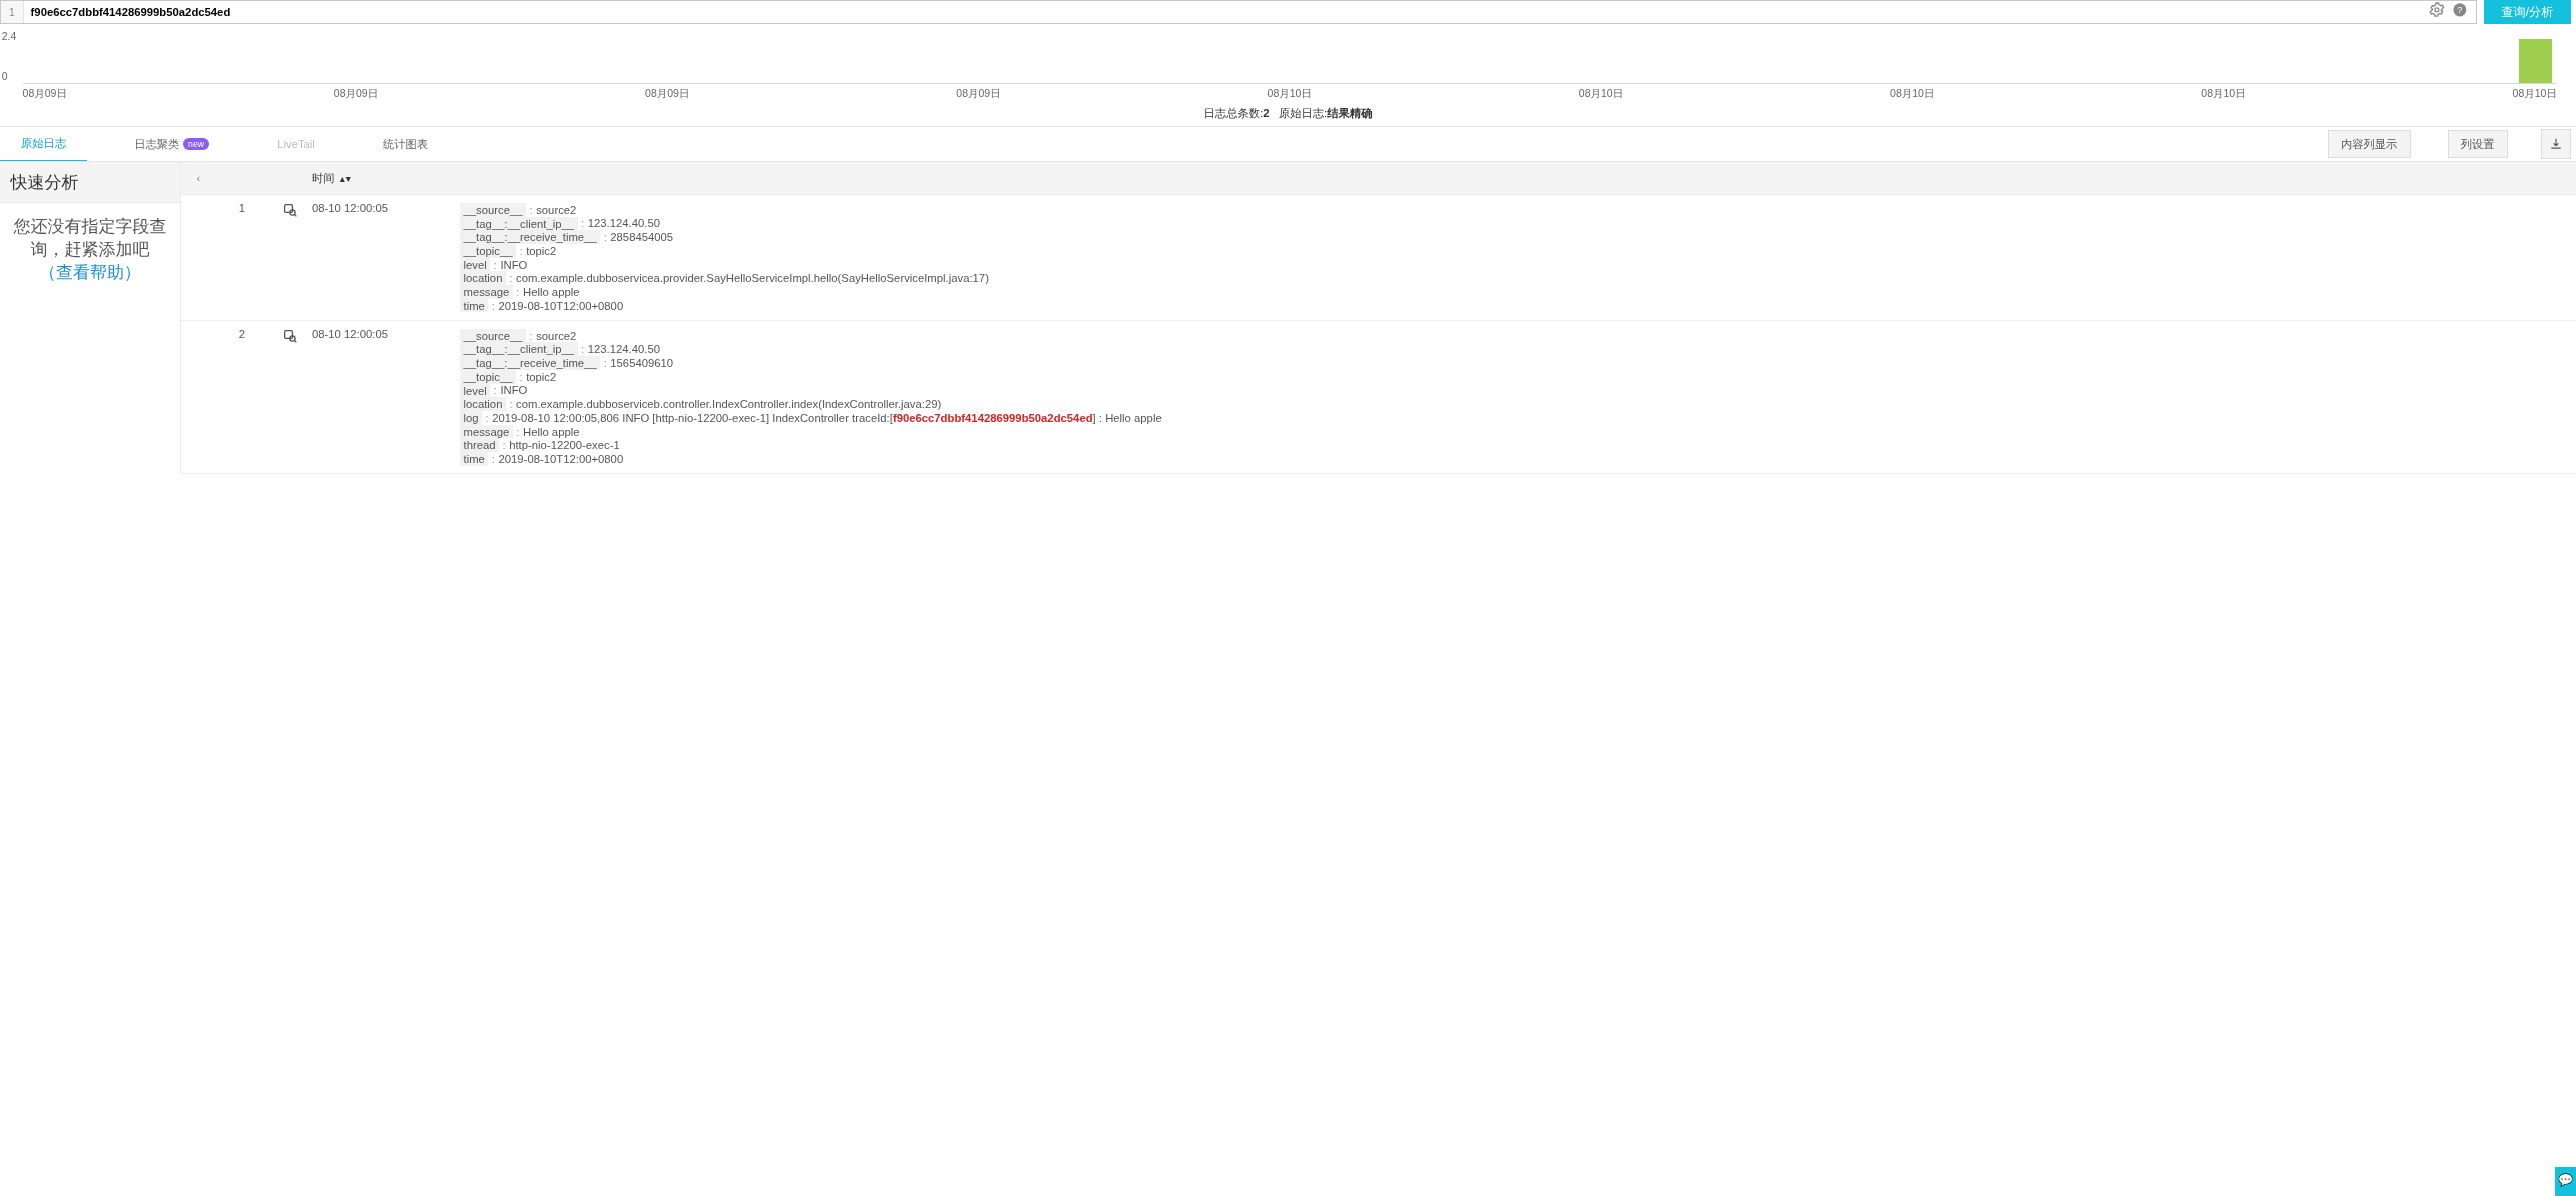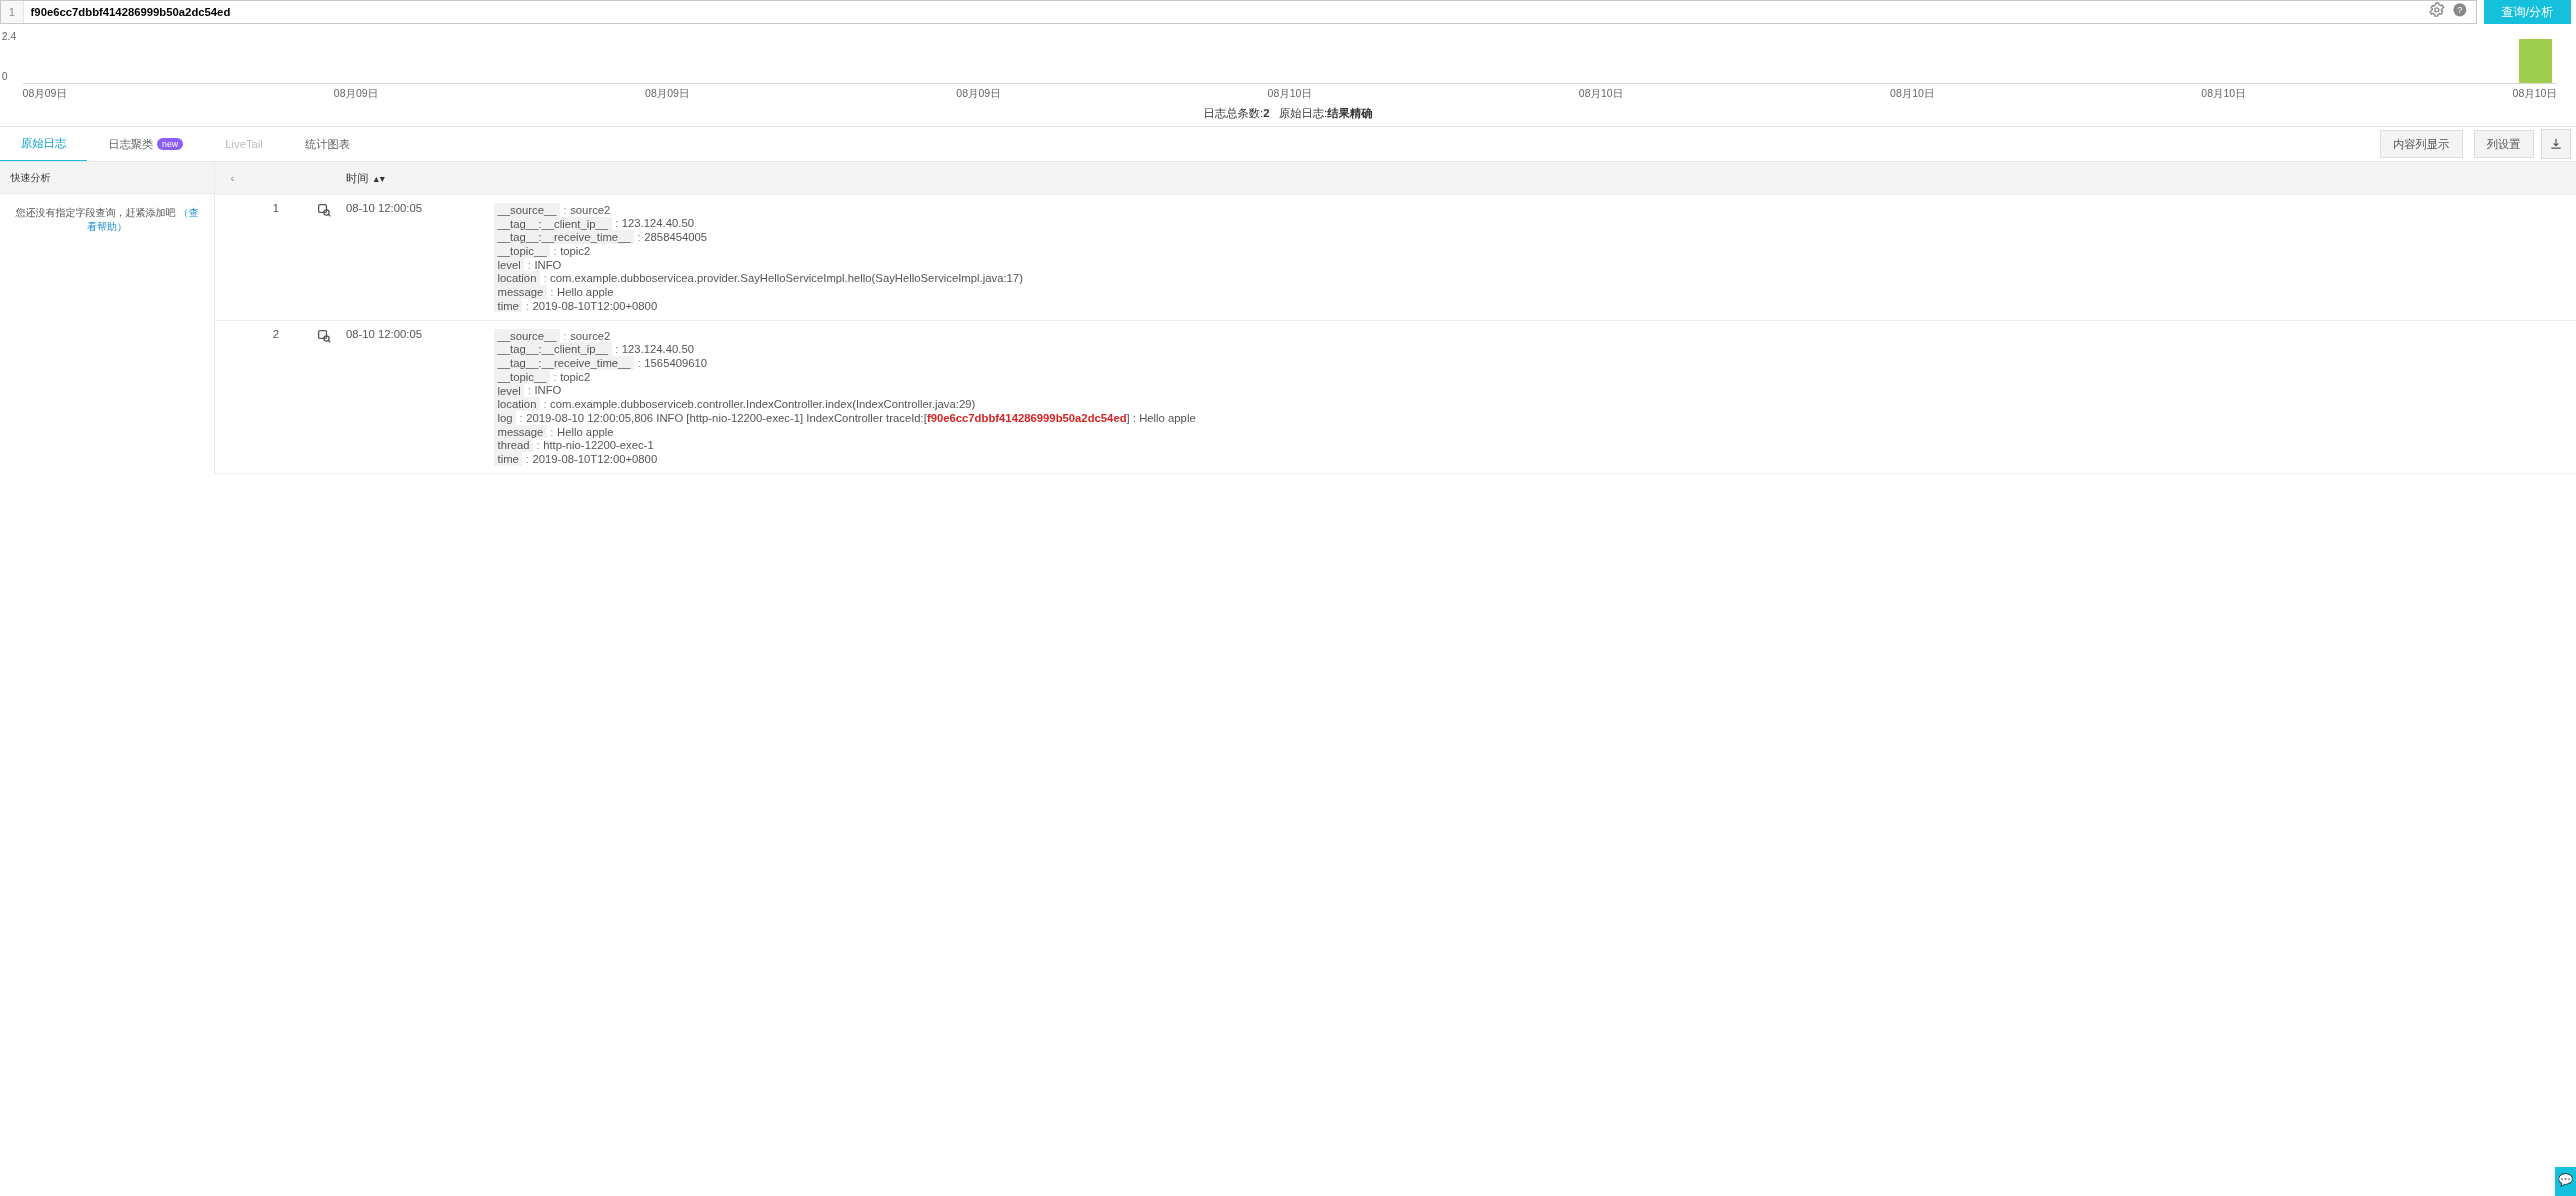--- a/index.html
+++ b/index.html
@@ -67,20 +67,21 @@
   .summary { text-align: center; font-size: 11.3px; padding: 5.2px 0; }
   .summary b { font-weight: 600; }
 
   
   .tabstrip {
     display: flex;
     align-items: center;
     border-top: 0.9px solid #e6e6e6;
     border-bottom: 0.9px solid #e6e6e6;
     padding-right: 5.2px;
+    gap: 26px;
   }
   .tab {
     padding: 8.7px 21px;
     color: #666;
     cursor: pointer;
     display: flex; align-items: center; gap: 3.5px;
   }
   .tab.active {
     color: #0aa0d2;
     border-bottom: 1.7px solid #15c0dc;
@@ -103,23 +104,23 @@
   .icon-btn {
     width: 30px; height: 30px;
     display: inline-flex; align-items: center; justify-content: center;
     background: #f4f4f4; border: 0.9px solid #ddd; cursor: pointer;
     margin-left: 7px;
   }
 
   
   .content { display: flex; }
   .side-panel {
-    width: 215px;
+    width: 181px;
     border-right: 0.9px solid #eaeaea;
-    font-size: 10px;
+    font-size: 17px;
   }
   .side-header {
     background: #f4f4f4;
     padding: 8.7px 10.5px;
     border-bottom: 0.9px solid #eaeaea;
   }
   .side-body { padding: 12.2px 12.2px; color: #555; text-align: center; }
   .side-body a { color: #1a90d2; cursor: pointer; }
 
   .log-area { flex: 1; }

